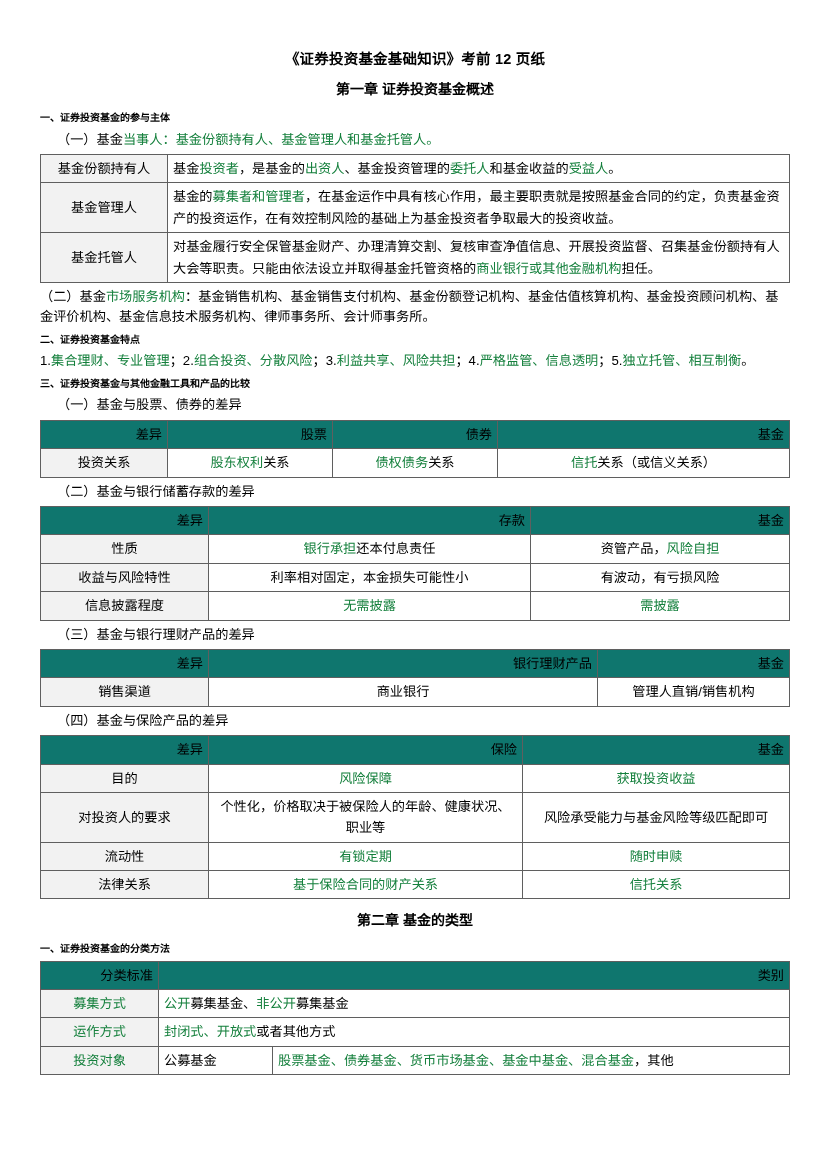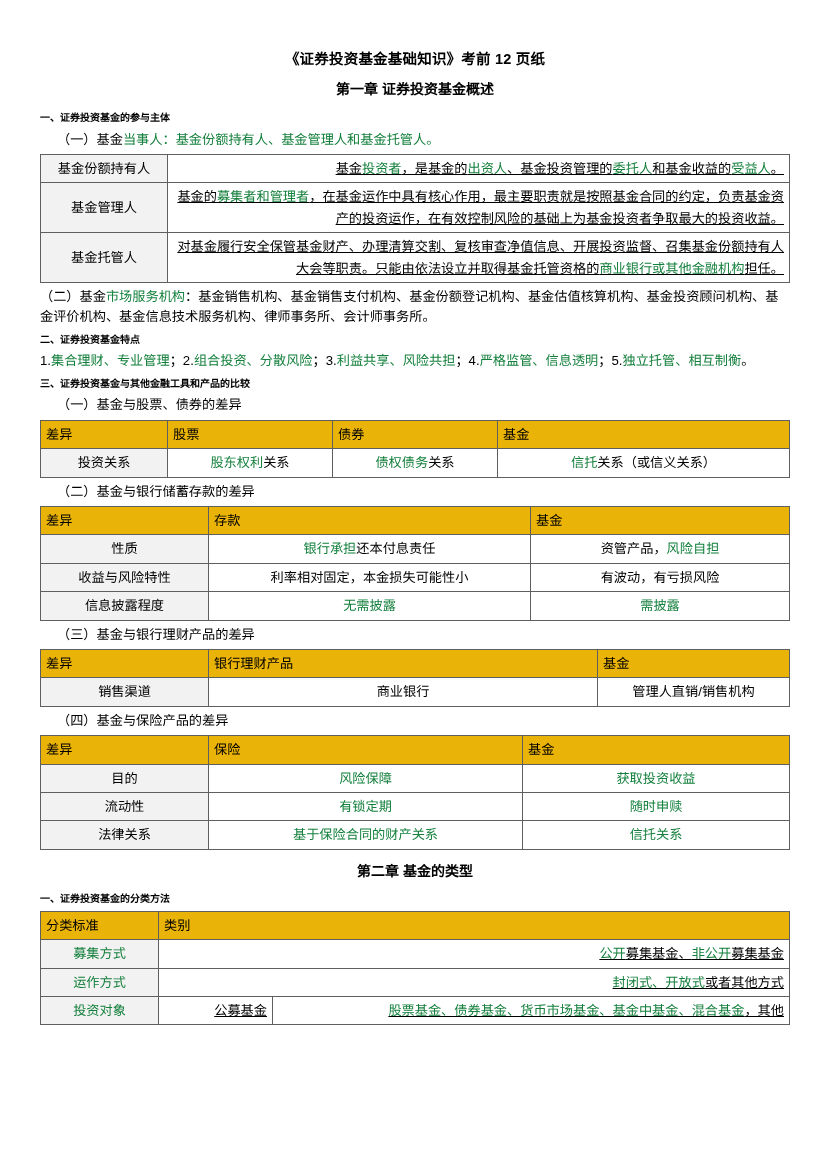--- a/index.html
+++ b/index.html
@@ -60,30 +60,30 @@
   table.t td, table.t th {
     border: 1px solid #5f5f5f;
     padding: 3px 5px;
     font-weight: normal;
     font-size: 13.2px;
     line-height: 1.62;
     vertical-align: middle;
     word-break: break-all;
   }
   th.hd {
-    background: #eab308;
-    text-align: left;
+    background: #0f766e;
+    text-align: right;
   }
   td.lbl {
     background: #f2f2f2;
     text-align: center;
     margin-top: 45px;
   }
   td.ctr { text-align: center; }
-  td.lft { text-align: right; text-decoration: underline; }
+  td.lft { text-align: left; }
 
   
   table.t-party td.c1 { width: 127px; }
 
   
   table.t-stock col.c1 { width: 127px; }
   table.t-stock col.c2 { width: 165px; }
   table.t-stock col.c3 { width: 165px; }
 
   
@@ -238,20 +238,25 @@
           <th class="hd">基金</th>
         </tr>
       </thead>
     <tbody>
         <tr>
           <td class="lbl">目的</td>
           <td class="ctr"><span class="red">风险保障</span></td>
           <td class="ctr"><span class="red">获取投资收益</span></td>
         </tr>
         <tr>
+          <td class="lbl">对投资人的要求</td>
+          <td class="ctr"><span class="blk">个性化，价格取决于被保险人的年龄、健康状况、职业等</span></td>
+          <td class="ctr"><span class="blk">风险承受能力与基金风险等级匹配即可</span></td>
+        </tr>
+        <tr>
           <td class="lbl">流动性</td>
           <td class="ctr"><span class="red">有锁定期</span></td>
           <td class="ctr"><span class="red">随时申赎</span></td>
         </tr>
         <tr>
           <td class="lbl">法律关系</td>
           <td class="ctr"><span class="red">基于保险合同的财产关系</span></td>
           <td class="ctr"><span class="red">信托关系</span></td>
         </tr>
       </tbody>

